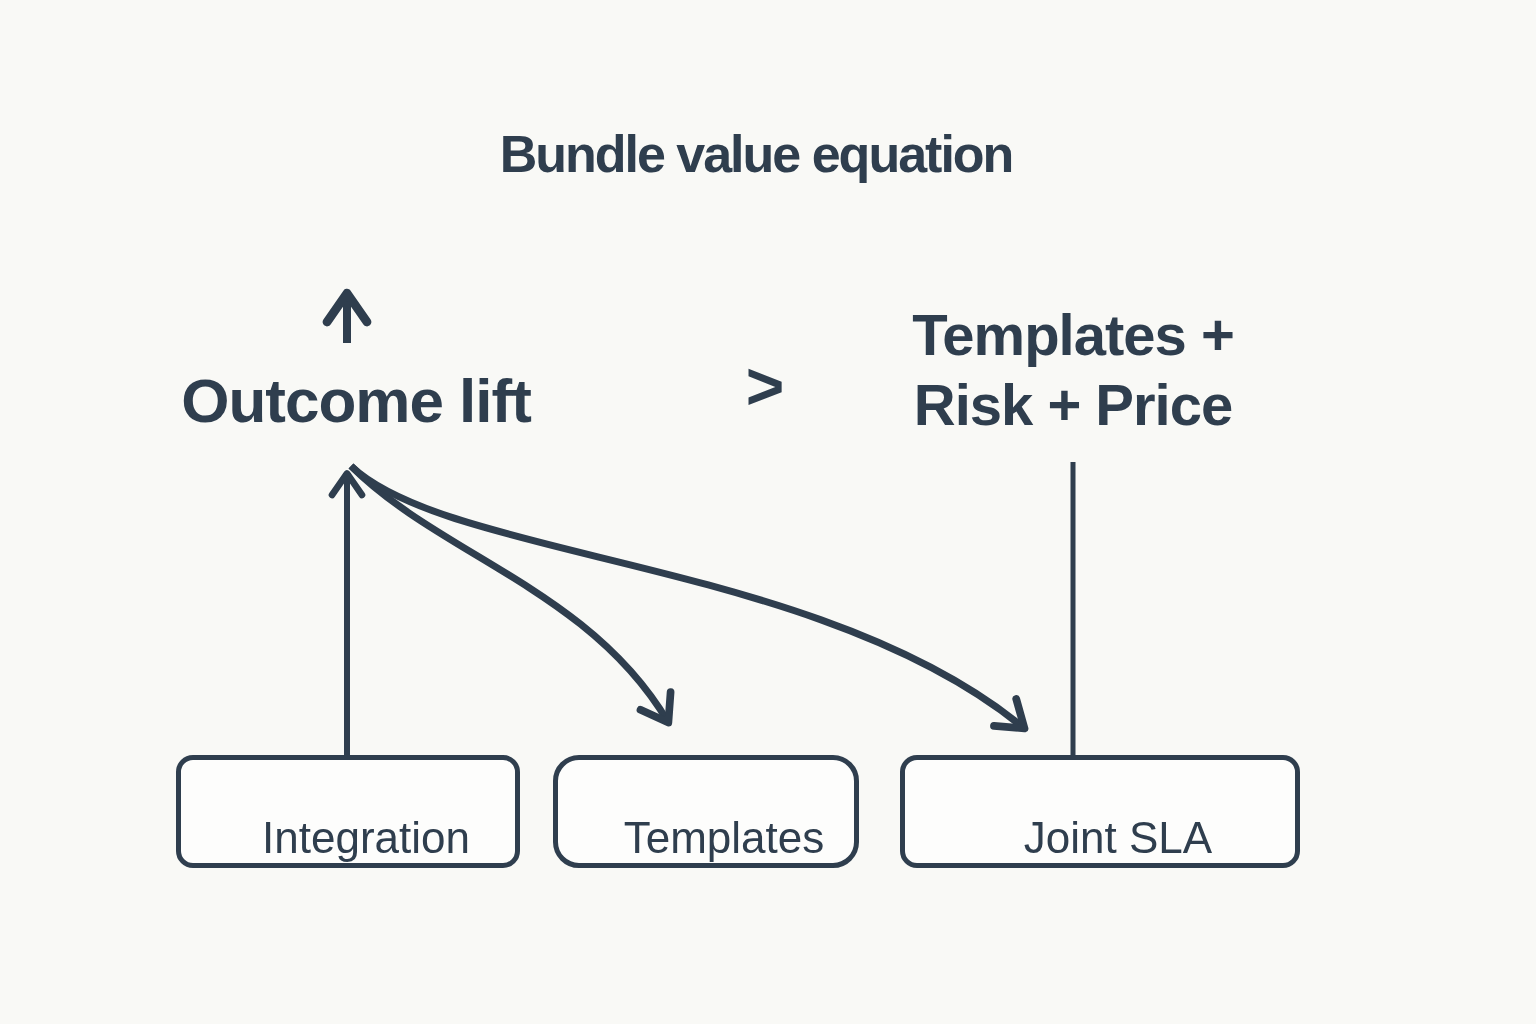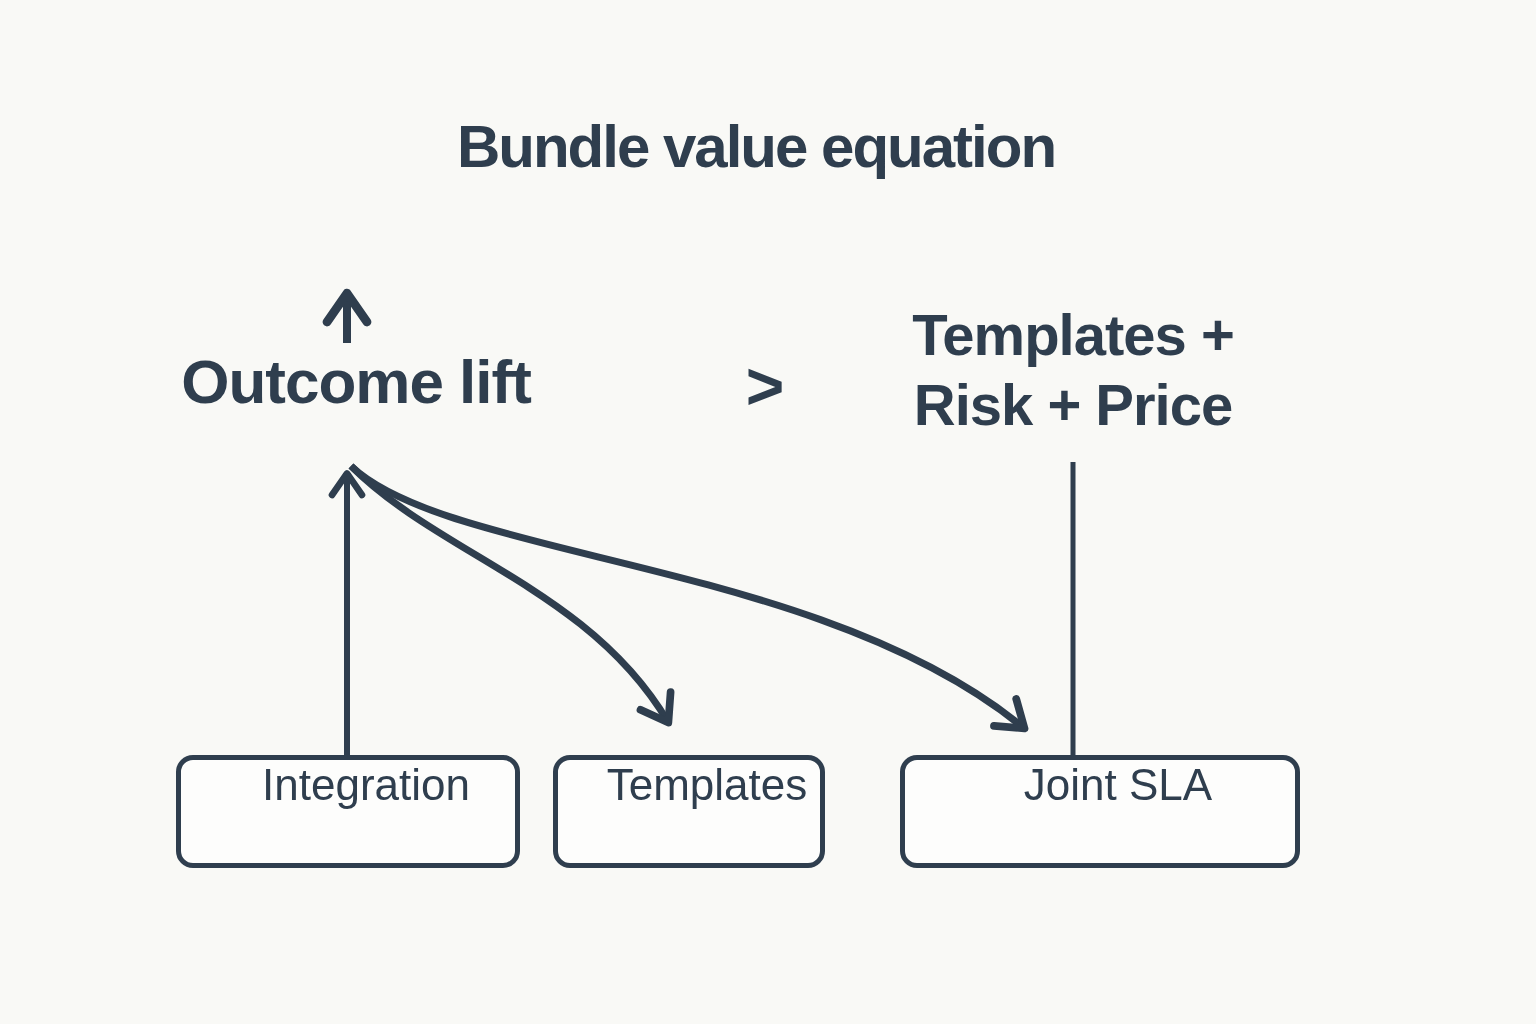--- a/index.html
+++ b/index.html
@@ -11,32 +11,32 @@
   .canvas {
     position: relative;
     width: 1536px;
     height: 1024px;
     background: #f9f9f6;
     overflow: hidden;
     color: #2f3e4e;
   }
   .title {
     position: absolute;
-    top: 112px;
+    top: 124px;
     left: 0;
     width: 1512px;
     text-align: center;
-    font-size: 60px;
+    font-size: 52px;
     font-weight: 700;
     letter-spacing: -2px;
     color: #2f3e4e;
   }
   .outcome-label {
     position: absolute;
-    top: 346px;
+    top: 365px;
     left: 96px;
     width: 520px;
     text-align: center;
     font-size: 62px;
     font-weight: 700;
     letter-spacing: -1px;
     color: #2f3e4e;
   }
   .comparator {
     position: absolute;
@@ -62,29 +62,29 @@
   }
   .node {
     position: absolute;
     top: 755px;
     height: 113px;
     box-sizing: border-box;
     background: #fdfdfc;
     border: 5px solid #2f3e4e;
     border-radius: 17px;
     display: flex;
-    align-items: flex-start;
+    align-items: flex-end;
     justify-content: center;
     font-size: 44px;
     font-weight: 400;
     color: #2f3e4e;
     padding-left: 36px;
   }
   .node-integration { left: 176px; width: 344px; }
-  .node-templates   { left: 553px; width: 272px; }
+  .node-templates   { left: 553px; width: 306px; border-radius: 26px; }
   .node-joint-sla   { left: 900px; width: 400px; }
   .arrow-layer {
     position: absolute;
     inset: 0;
     pointer-events: none;
   }
 </style>
 </head>
 <body>
 

